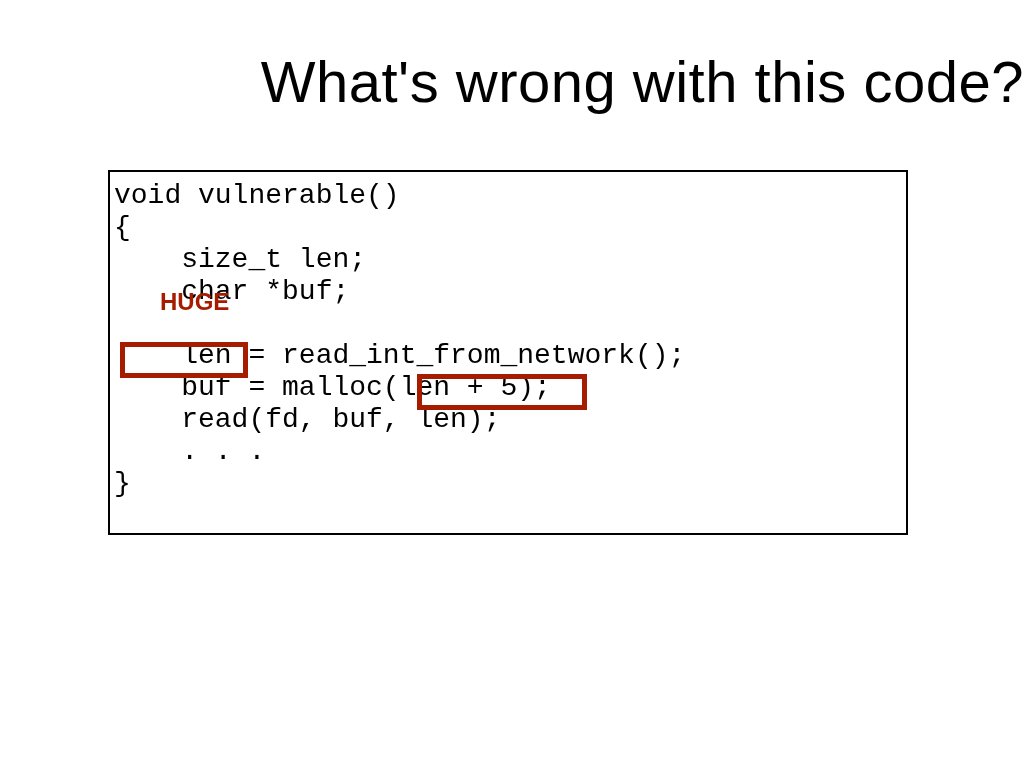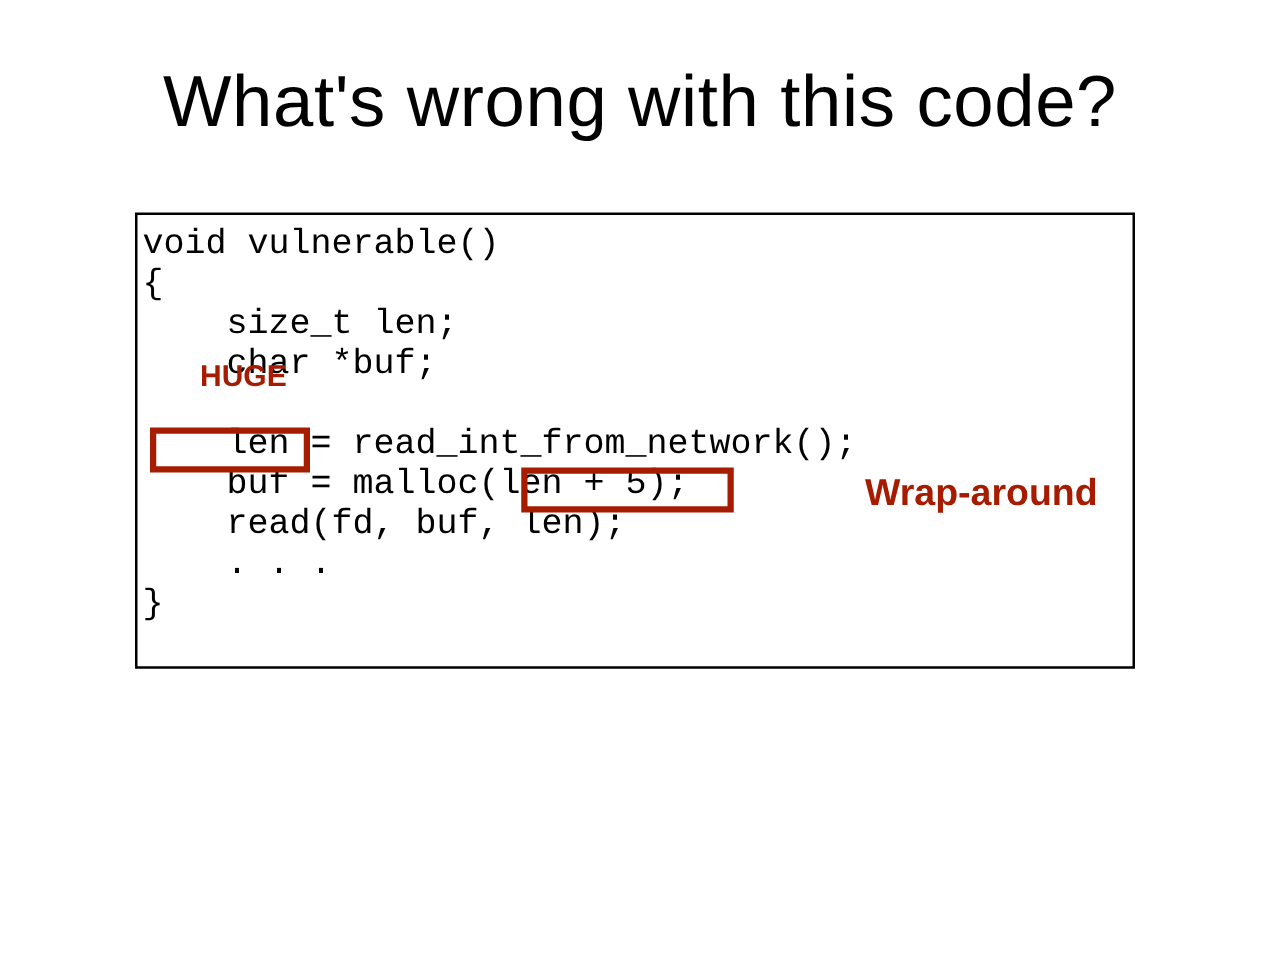--- a/index.html
+++ b/index.html
@@ -16,21 +16,21 @@
     position: relative;
     width: 1024px;
     height: 768px;
     box-sizing: border-box;
   }
   .title {
     position: absolute;
     top: 48px;
     left: 0;
     width: 100%;
-    text-align: center;
+    text-align: right;
     font-size: 58px;
     font-weight: 400;
     letter-spacing: 0.5px;
     font-family: "Helvetica Neue", Helvetica, Arial, sans-serif;
   }
   .codebox {
     position: absolute;
     left: 108px;
     top: 170px;
     width: 800px;
@@ -107,19 +107,18 @@
     len = read_int_from_network();
     buf = malloc(len + 5);
     read(fd, buf, len);
     . . .
 }</div>
 
   <div class="redbox len"></div>
   <div class="redbox malloc-arg"></div>
 
   <div class="annot huge">HUGE</div>
-  <div class="annot wrap">Wrap-around</div>
 
   <div class="takeaway">
     <br>
   </div>
 
 </div>
 
 </body></html>

